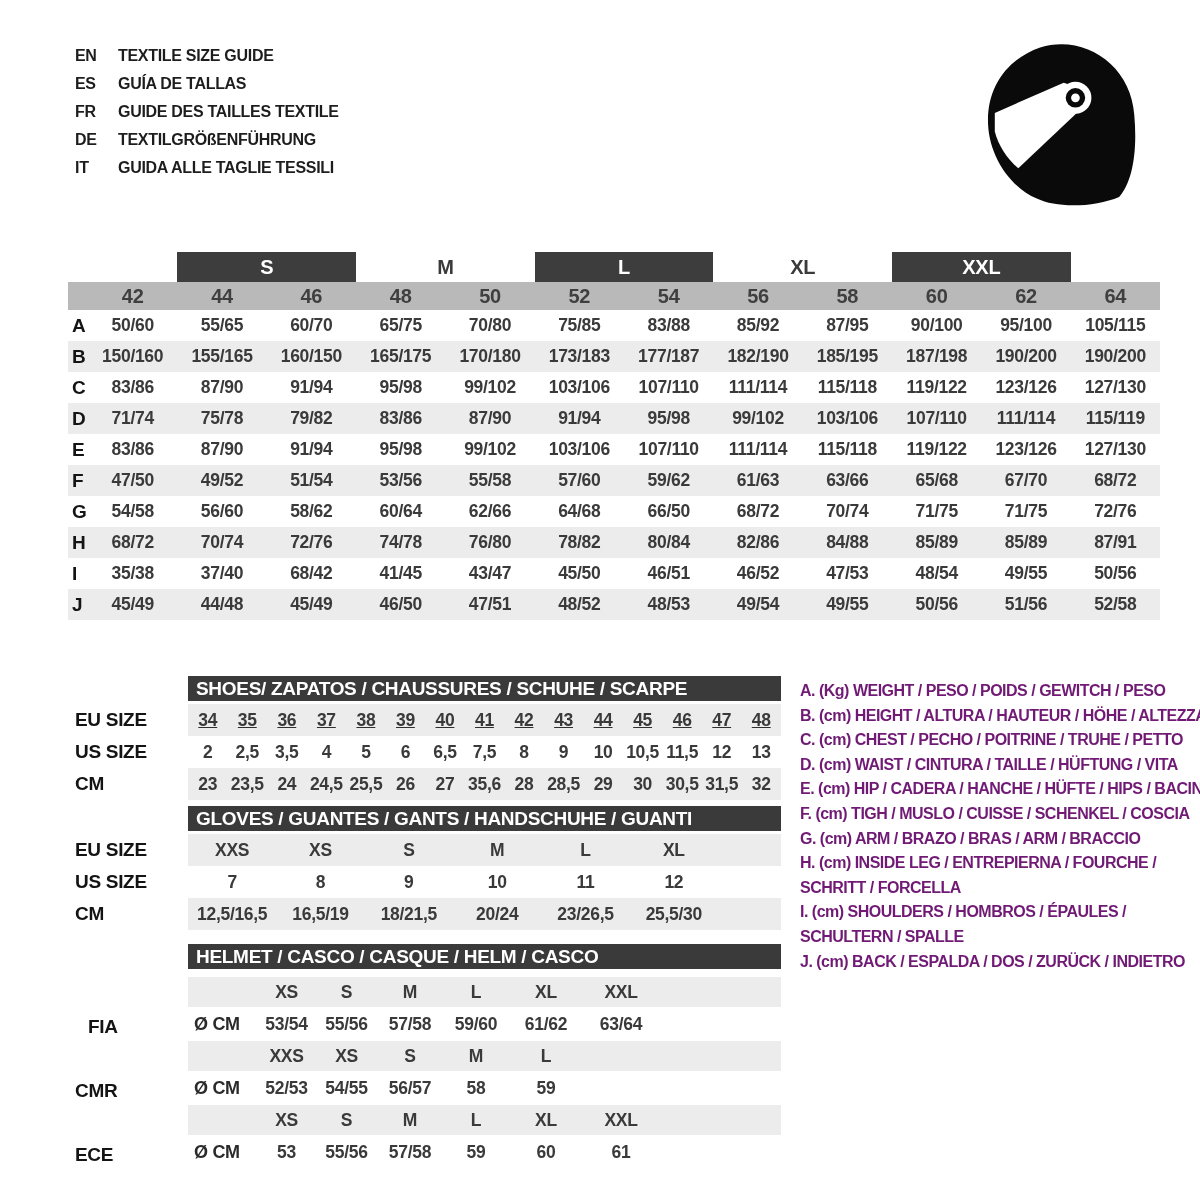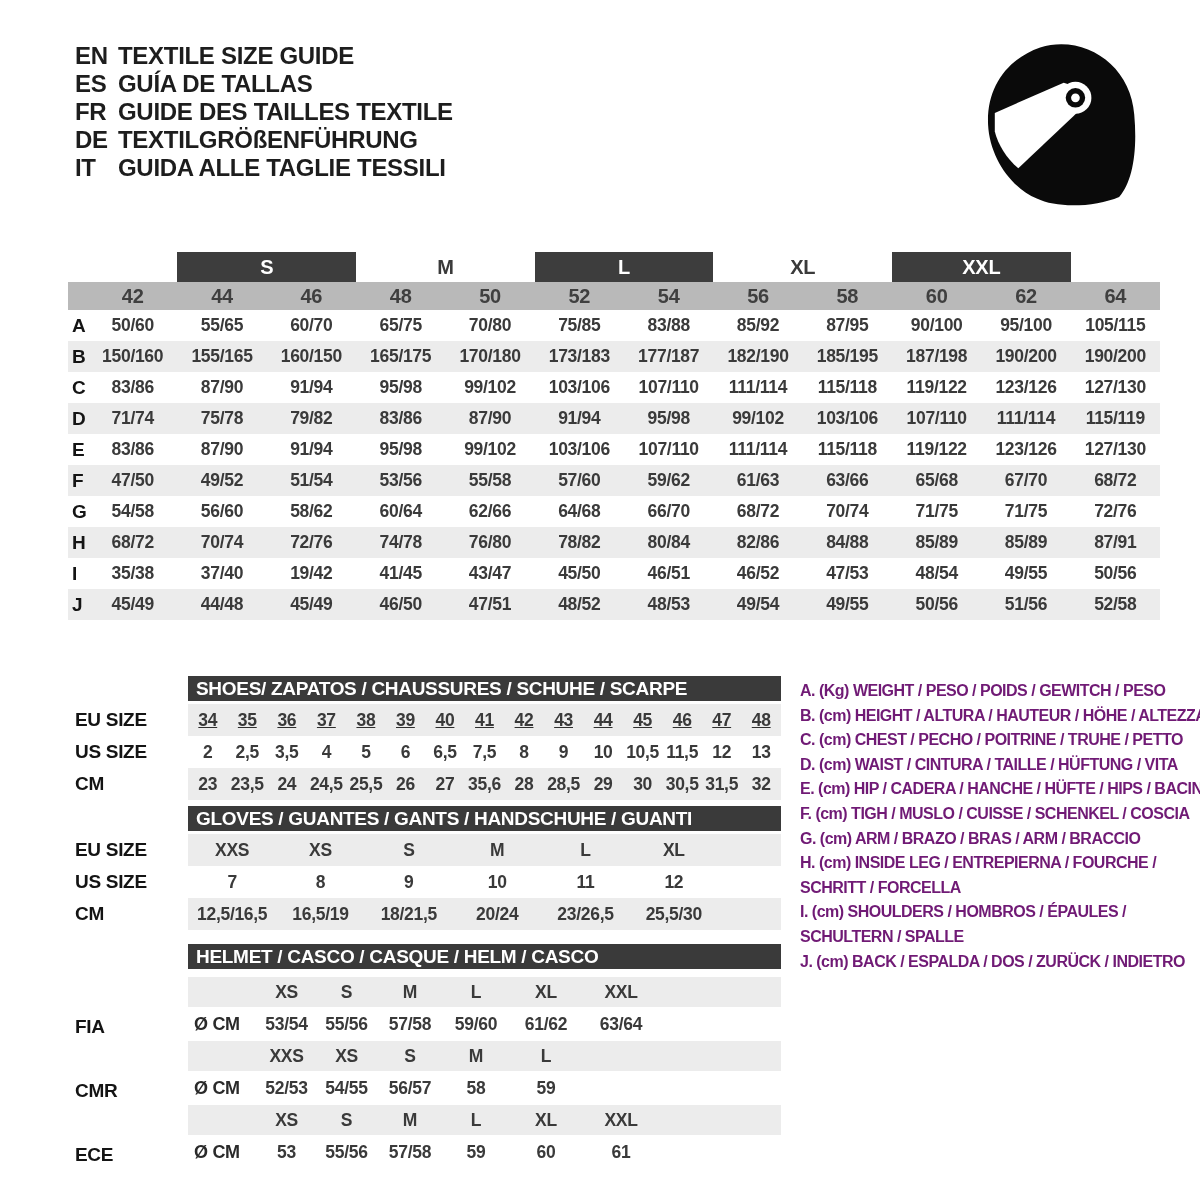--- a/index.html
+++ b/index.html
@@ -2,21 +2,21 @@
 <html><head>
 <meta charset="utf-8">
 <style>
   html,body{margin:0;padding:0;background:#fff;}
   .sheet{position:relative;width:1200px;height:1200px;background:#ffffff;overflow:hidden;
          font-family:"Liberation Sans","DejaVu Sans",sans-serif;font-weight:700;
          font-stretch:condensed;letter-spacing:-0.3px;color:#2e2e2e;}
 
   
   #lang-block{position:absolute;left:75px;top:42px;}
-  .lang-row{display:flex;height:28px;align-items:center;font-size:24px;color:#1d1d1d;}
+  .lang-row{display:flex;height:28px;align-items:center;font-size:16px;color:#1d1d1d;}
   .lang-code{width:43px;flex:0 0 43px;}
 
   
   #helmet-icon{position:absolute;left:978px;top:36px;width:168px;height:174px;}
 
   
   #main-table{position:absolute;left:68px;top:252px;width:1092px;}
   .mt-row{display:grid;grid-template-columns:20px repeat(12,1fr);align-items:center;}
   .mt-group-row{height:30px;}
   .mt-group{height:30px;line-height:30px;text-align:center;font-size:20px;color:#3a3a3a;}
@@ -206,21 +206,21 @@
         <div class="mt-val">68/72</div>
       </div>
       <div class="mt-row mt-data-row">
         <div class="mt-letter">G</div>
         <div class="mt-val">54/58</div>
         <div class="mt-val">56/60</div>
         <div class="mt-val">58/62</div>
         <div class="mt-val">60/64</div>
         <div class="mt-val">62/66</div>
         <div class="mt-val">64/68</div>
-        <div class="mt-val">66/70</div>
+        <div class="mt-val">66/50</div>
         <div class="mt-val">68/72</div>
         <div class="mt-val">70/74</div>
         <div class="mt-val">71/75</div>
         <div class="mt-val">71/75</div>
         <div class="mt-val">72/76</div>
       </div>
       <div class="mt-row mt-data-row stripe">
         <div class="mt-letter">H</div>
         <div class="mt-val">68/72</div>
         <div class="mt-val">70/74</div>
@@ -232,21 +232,21 @@
         <div class="mt-val">82/86</div>
         <div class="mt-val">84/88</div>
         <div class="mt-val">85/89</div>
         <div class="mt-val">85/89</div>
         <div class="mt-val">87/91</div>
       </div>
       <div class="mt-row mt-data-row">
         <div class="mt-letter">I</div>
         <div class="mt-val">35/38</div>
         <div class="mt-val">37/40</div>
-        <div class="mt-val">19/42</div>
+        <div class="mt-val">68/42</div>
         <div class="mt-val">41/45</div>
         <div class="mt-val">43/47</div>
         <div class="mt-val">45/50</div>
         <div class="mt-val">46/51</div>
         <div class="mt-val">46/52</div>
         <div class="mt-val">47/53</div>
         <div class="mt-val">48/54</div>
         <div class="mt-val">49/55</div>
         <div class="mt-val">50/56</div>
       </div>
@@ -439,21 +439,21 @@
               <div class="helm-cell">53</div>
               <div class="helm-cell">55/56</div>
               <div class="helm-cell">57/58</div>
               <div class="helm-cell">59</div>
               <div class="helm-cell">60</div>
               <div class="helm-cell">61</div>
             </div>
           </div>
         </div>
     </div>
-  <div class="section-label" style="top: 72px;">FIA</div>
+  <div class="section-label" style="top: 72px; margin-left: 13px;">FIA</div>
       <div class="section-label" style="top: 136px;">CMR</div>
       <div class="section-label" style="top: 200px;">ECE</div>
     </div>
 
   <div id="legend">
       <div class="legend-line">A. (Kg) WEIGHT / PESO / POIDS / GEWITCH / PESO</div>
       <div class="legend-line">B. (cm) HEIGHT / ALTURA / HAUTEUR / HÖHE / ALTEZZA</div>
       <div class="legend-line">C. (cm) CHEST / PECHO / POITRINE / TRUHE / PETTO</div>
       <div class="legend-line">D. (cm) WAIST / CINTURA / TAILLE / HÜFTUNG / VITA</div>
       <div class="legend-line">E. (cm) HIP / CADERA / HANCHE / HÜFTE / HIPS / BACINO</div>

